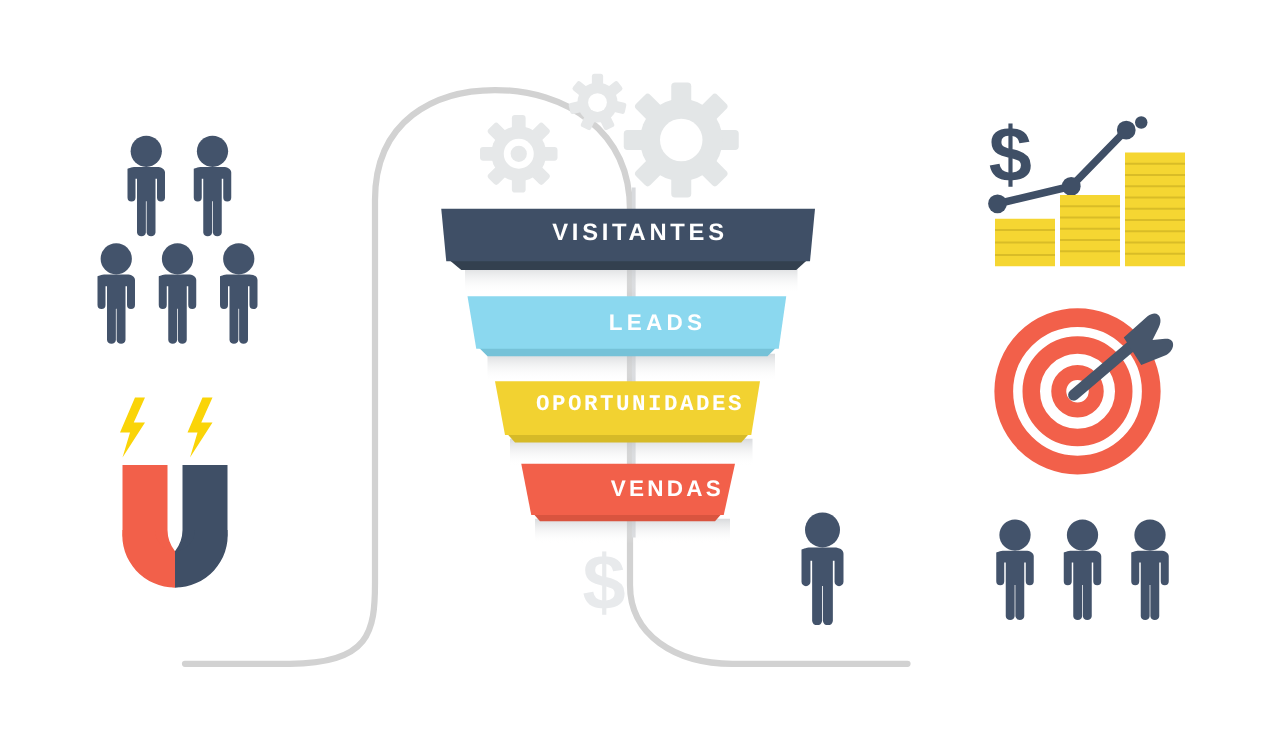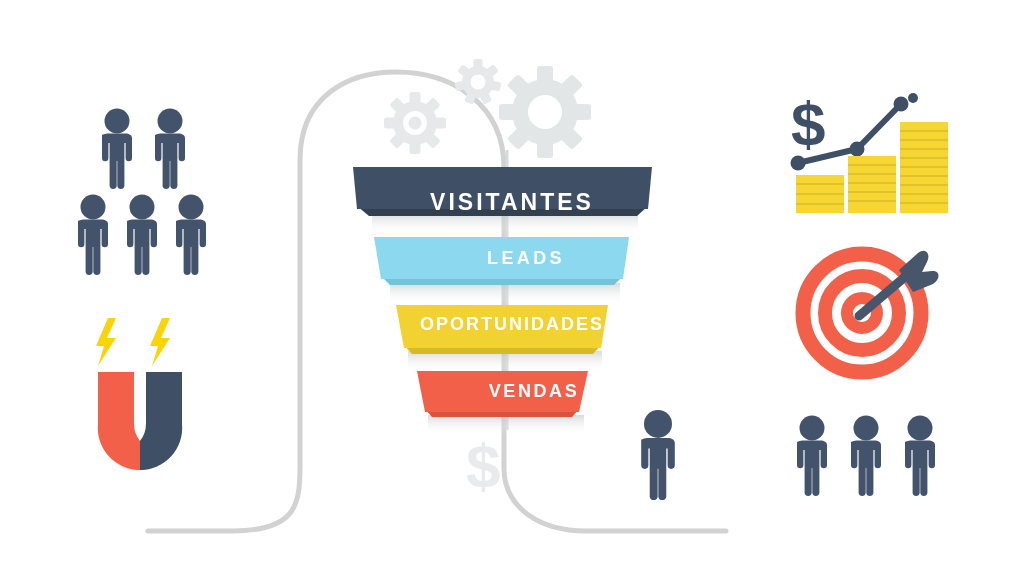--- a/index.html
+++ b/index.html
@@ -21,23 +21,23 @@
   .band-label{
     position:absolute;
     color:#ffffff;
     font-weight:bold;
     text-align:center;
     letter-spacing:2.4px;
     white-space:nowrap;
     user-select:none;
     pointer-events:none;
   }
-  .band-label.l0{ left:0; right:0; top:189px; font-size:23px; letter-spacing:3.0px; }
+  .band-label.l0{ left:0; right:0; top:176px; font-size:19px; letter-spacing:3.0px; }
   .band-label.l1{ left:16px; right:0; top:248px; font-size:18px; letter-spacing:3.4px;margin-left:12px; }
-  .band-label.l2{ left:0; right:0; top:314px; font-size:18px; letter-spacing:2.0px; }
+  .band-label.l2{ left:0; right:0; top:314px; font-size:18px; letter-spacing:2.0px;font-family:Liberation Mono, monospace; }
   .band-label.l3{ left:0; right:0; top:381px; font-size:18px; letter-spacing:2.6px;padding-left:44px; }
   .band-label .inner{display:block;}
 </style>
 </head>
 <body>
 
 <div id="stage">
 
   <svg class="svg-layer" width="1024" height="585" viewBox="0 0 1024 585">
 

